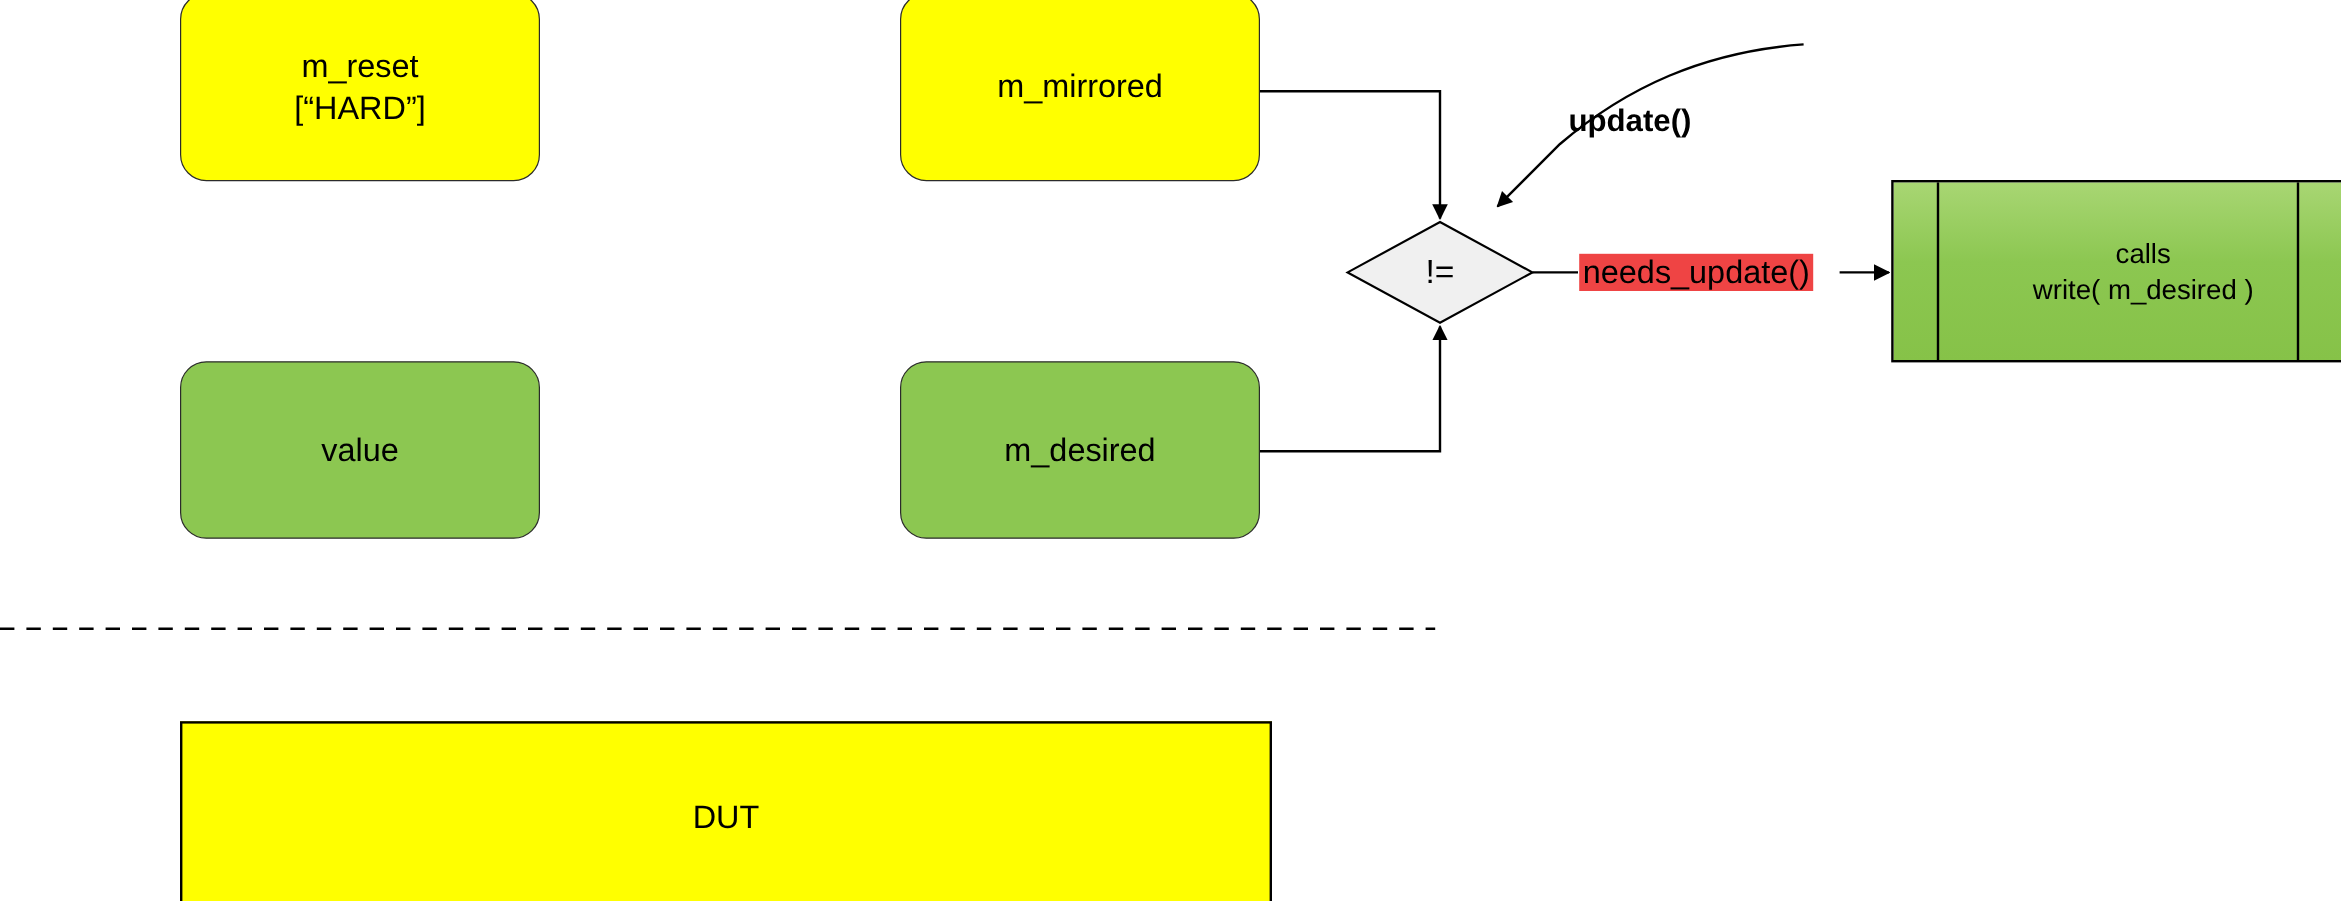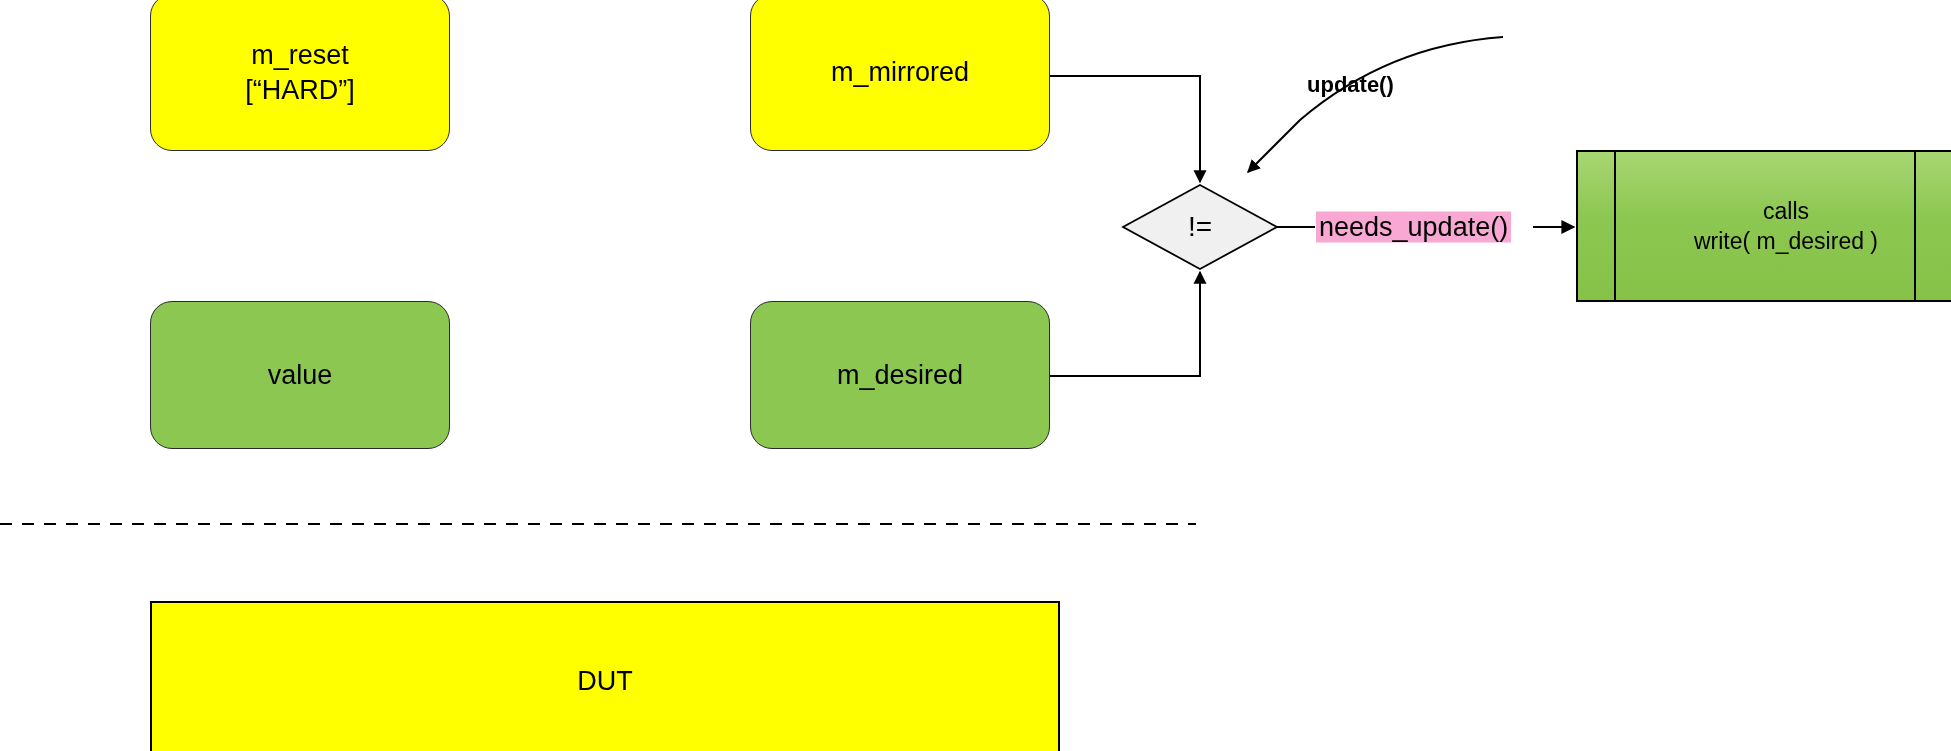--- a/index.html
+++ b/index.html
@@ -145,17 +145,17 @@
       <polygon points="1200,185 1277,227 1200,269 1123,227" fill="#f0f0f0" stroke="#000000" stroke-width="1.8"></polygon>
     </g>
 
     <g>
       <line x1="0" y1="524" x2="1196" y2="524" stroke="#000000" stroke-width="2" stroke-dasharray="12 10"></line>
     </g>
   </svg>
 
   <div class="edge-label" style="left:1200px; top:227px; transform:translate(-50%,-50%); font-size:28px;">!=</div>
 
-  <div class="edge-label bold-label" style="left:1307px; top:72px; font-size:22px;">update()</div>
+  <div class="edge-label bold-label" style="left:1307px; top:85px; font-size:26px;">update()</div>
 
-  <div class="edge-label" style="left:1316px; top:227px; transform:translateY(-50%); font-size:27px; background:#f9a8d4; padding:0 3px;">needs_update()</div>
+  <div class="edge-label" style="left:1316px; top:227px; transform:translateY(-50%); font-size:27px; background:#ef4444; padding:0 3px;">needs_update()</div>
 
 </div>
 
 </body></html>

